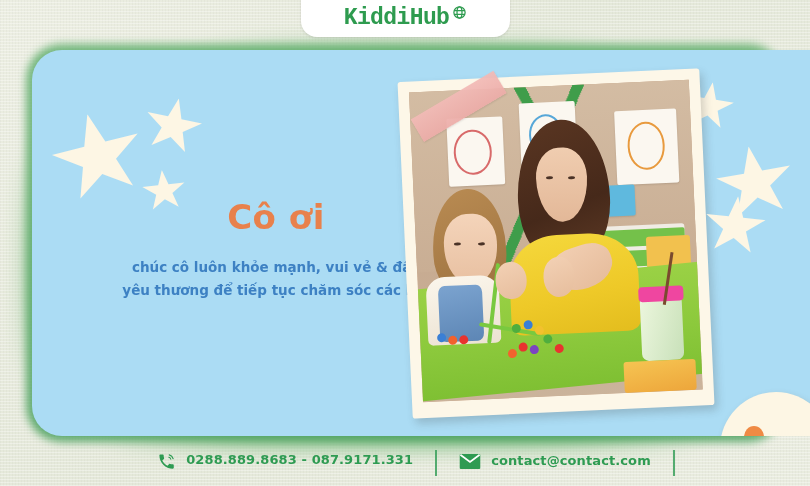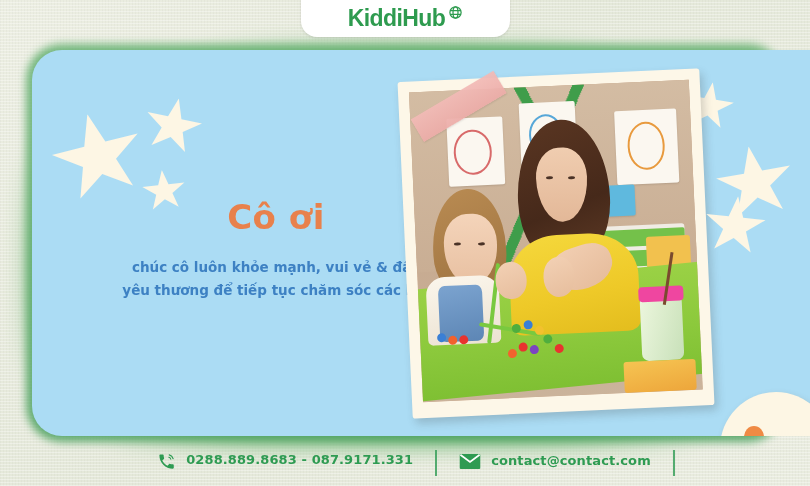--- a/index.html
+++ b/index.html
@@ -38,21 +38,21 @@
 
   
   .logo-pill{
     position:absolute;left:301px;top:-1px;width:209px;height:38px;
     background:#ffffff;border-radius:0 0 16px 16px;
     display:flex;align-items:center;justify-content:center;gap:2px;
     box-shadow:0 1px 3px rgba(0,0,0,.10);z-index:40;
   }
   .logo-text{
     font-size:23px;font-weight:700;color:#2e9b4f;letter-spacing:-.6px;
-    font-family:Liberation Sans, sans-serif;
+    font-family:Liberation Mono, monospace;
   }
   .logo-globe{margin-left:1px;margin-top:-7px;display:block;}
 
   
   .star{position:absolute;background:#fdf6e4;
         filter:drop-shadow(1.5px 2px 0 rgba(205,150,110,.45));
         clip-path:polygon(50% 0%,61.8% 35%,98% 35%,68.5% 57%,79.5% 91%,50% 70%,20.5% 91%,31.5% 57%,2% 35%,38.2% 35%);}
   .s1{left:20px;top:63px;width:92px;height:88px;transform:rotate(-14deg);}
   .s2{left:112px;top:48px;width:58px;height:56px;transform:rotate(12deg);}
   .s3{left:110px;top:120px;width:44px;height:42px;transform:rotate(-6deg);}

